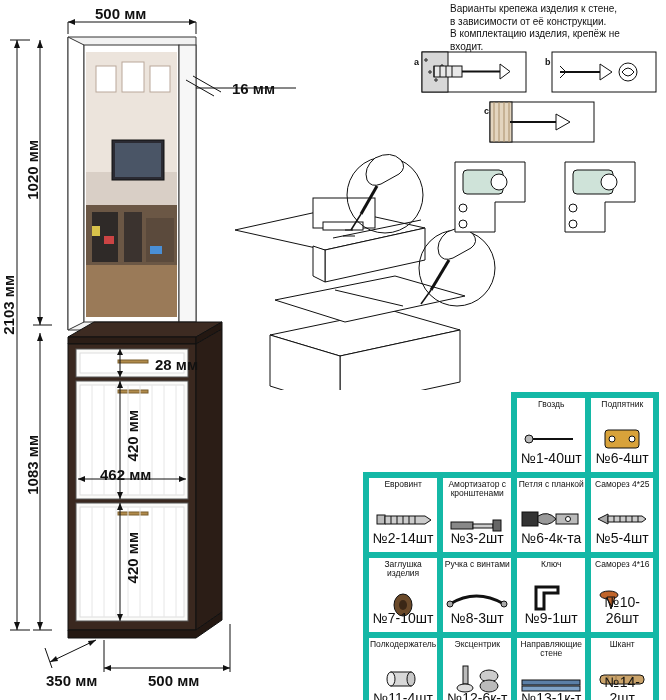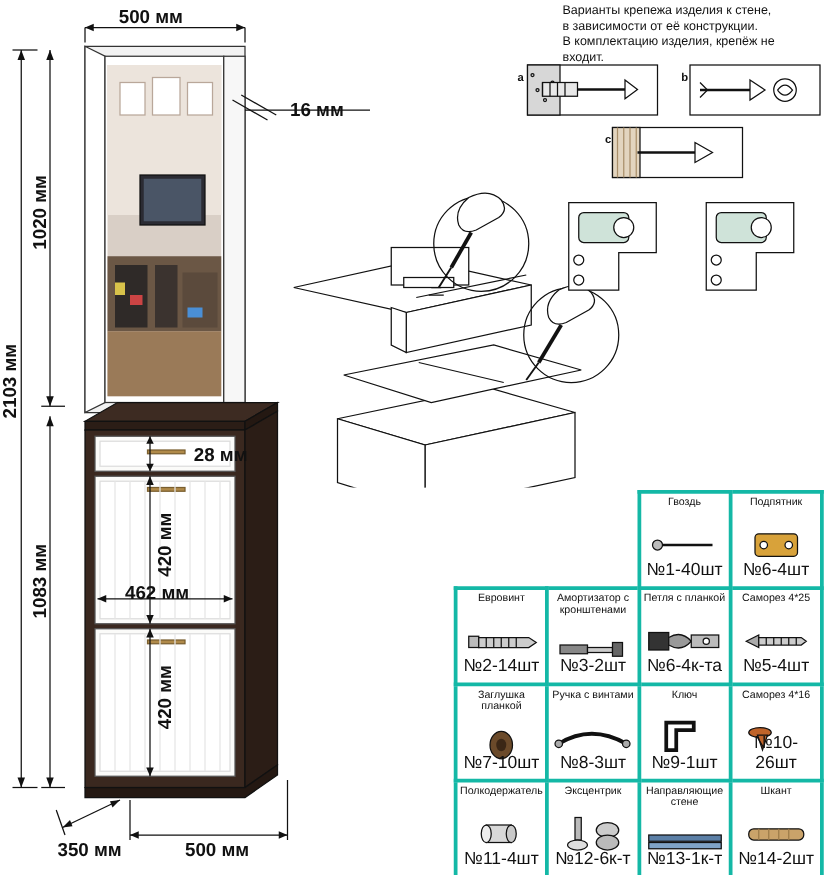--- a/index.html
+++ b/index.html
@@ -4,21 +4,21 @@
 <style>
   html,body{margin:0;padding:0;background:#fff;}
   body{width:666px;height:700px;position:relative;font-family:"Liberation Sans",sans-serif;color:#111;overflow:hidden;}
   .abs{position:absolute;}
   .dim{font-size:15px;font-weight:bold;color:#111;white-space:nowrap;}
   .vert{writing-mode:vertical-rl;transform:rotate(180deg);}
   .blk{stroke:#111;fill:none;stroke-width:1;}
   .note{font-size:10px;line-height:1.25;color:#111;}
   
   #parts{position:absolute;left:363px;top:392px;width:296px;border-collapse:collapse;}
-  #parts td{border:3px solid #14b8a6;width:25%;height:72px;vertical-align:top;text-align:center;padding:2px 1px 0 1px;}
+  #parts td{border:6px solid #14b8a6;width:25%;height:72px;vertical-align:top;text-align:center;padding:2px 1px 0 1px;}
   #parts .hdr{font-size:8.5px;line-height:1.1;display:block;height:20px;}
   #parts .code{font-size:14px;display:block;position:absolute;bottom:2px;left:0;right:0;}
   #parts .cellwrap{position:relative;height:68px;}
   #parts .art{height:38px;display:flex;align-items:center;justify-content:center;}
   .wide2{width:50%!important;}
   .mini-letter{font-size:9px;font-weight:bold;}
 </style>
 </head>
 <body>
 
@@ -314,21 +314,21 @@
               </svg>
       </div>
       <span class="code">№5-4шт</span>
     </div>
         </td>
   </tr>
   <tr>
     <td>
           <div class="cellwrap">
       <span class="hdr" style="height:26px">Заглушка
-планкой</span>
+изделия</span>
       <div class="art">
         <svg width="40" height="26">
                 <ellipse cx="20" cy="13" rx="9" ry="11" fill="#6b4a2a" stroke="#111"></ellipse>
                 <ellipse cx="20" cy="13" rx="4" ry="5" fill="#3b2716"></ellipse>
               </svg>
       </div>
       <span class="code">№7-10шт</span>
     </div>
         </td>
     <td>

